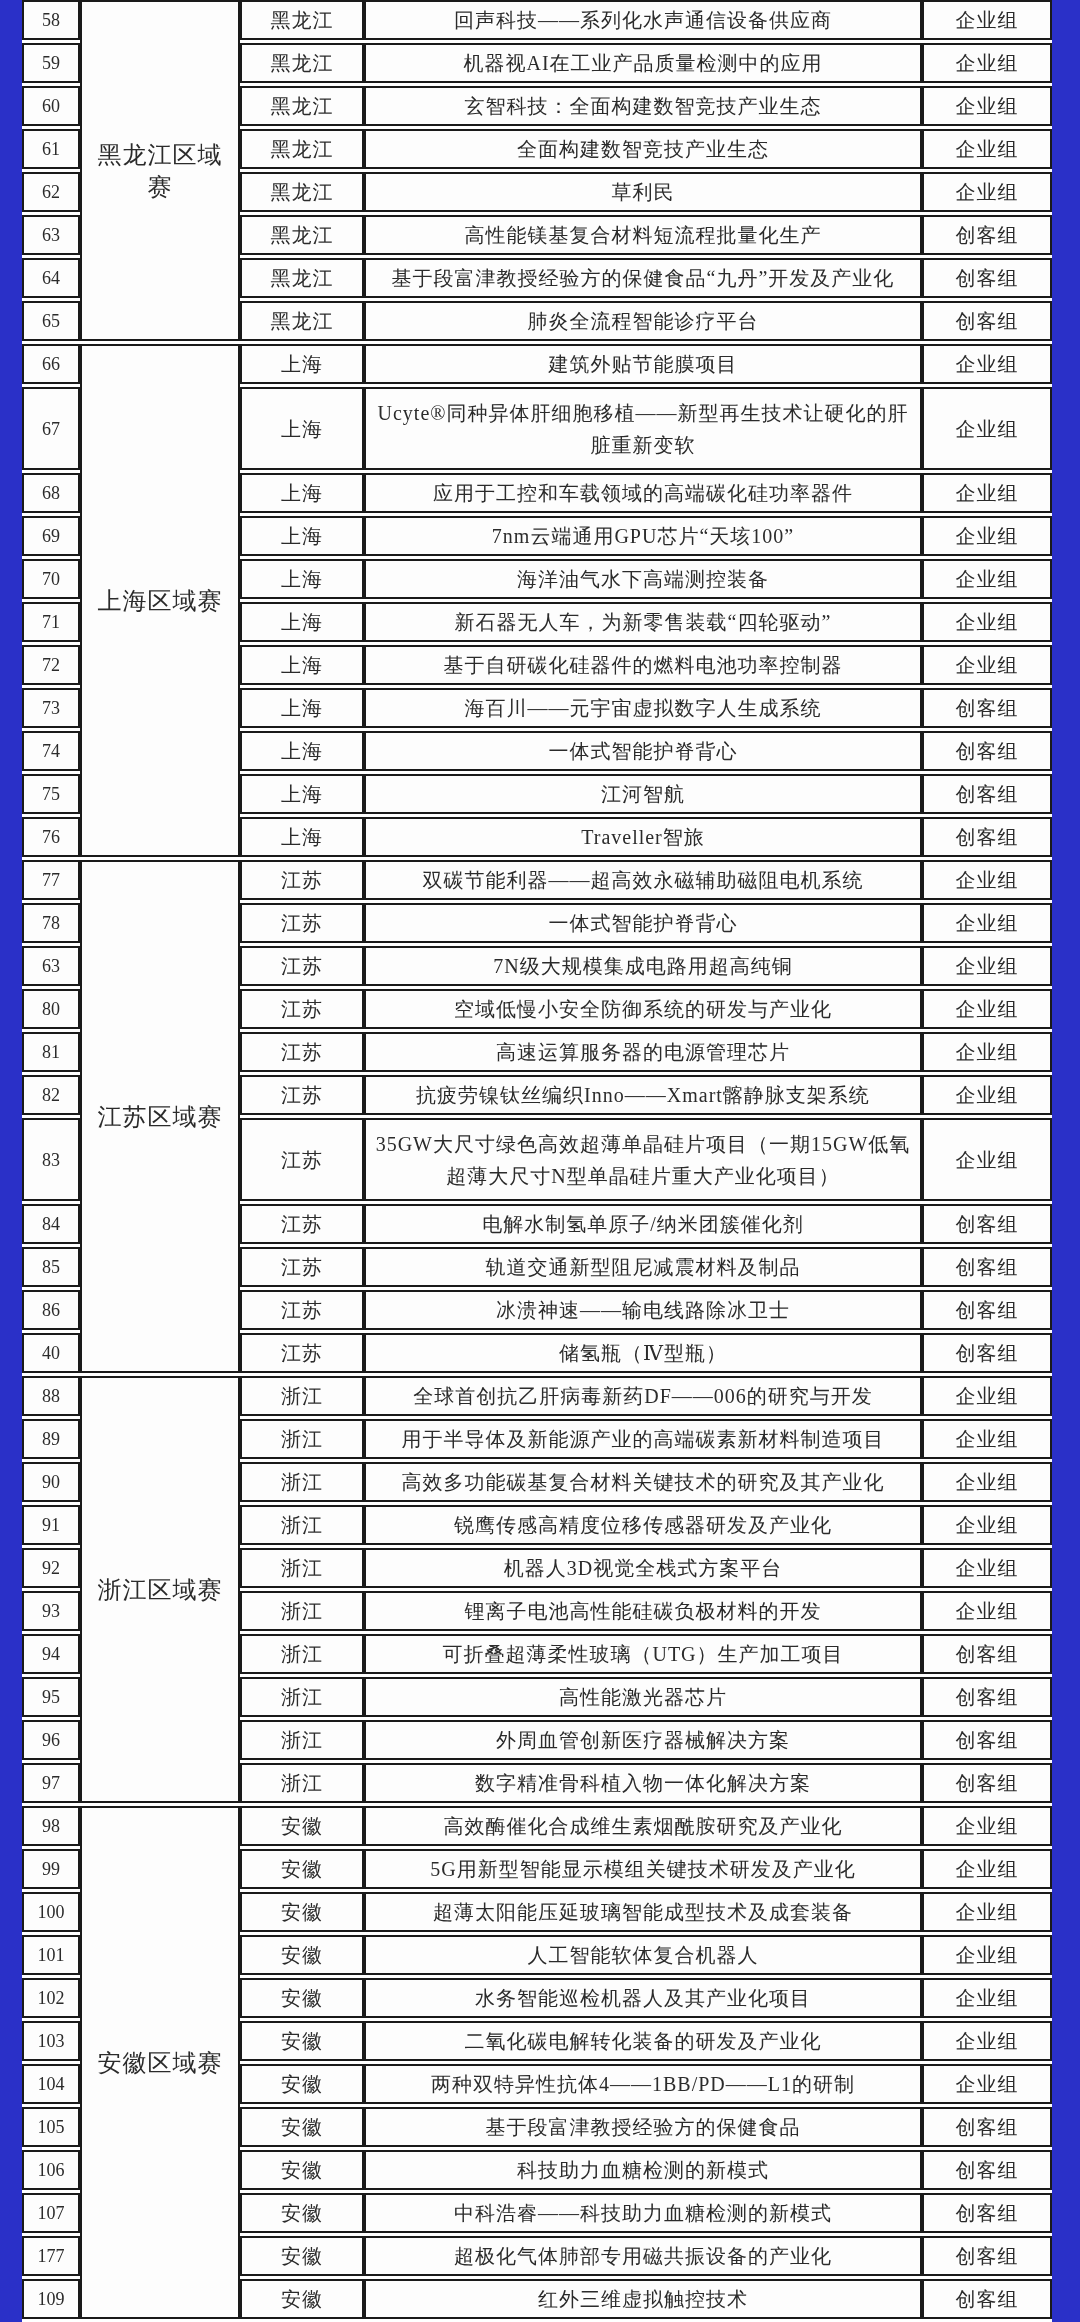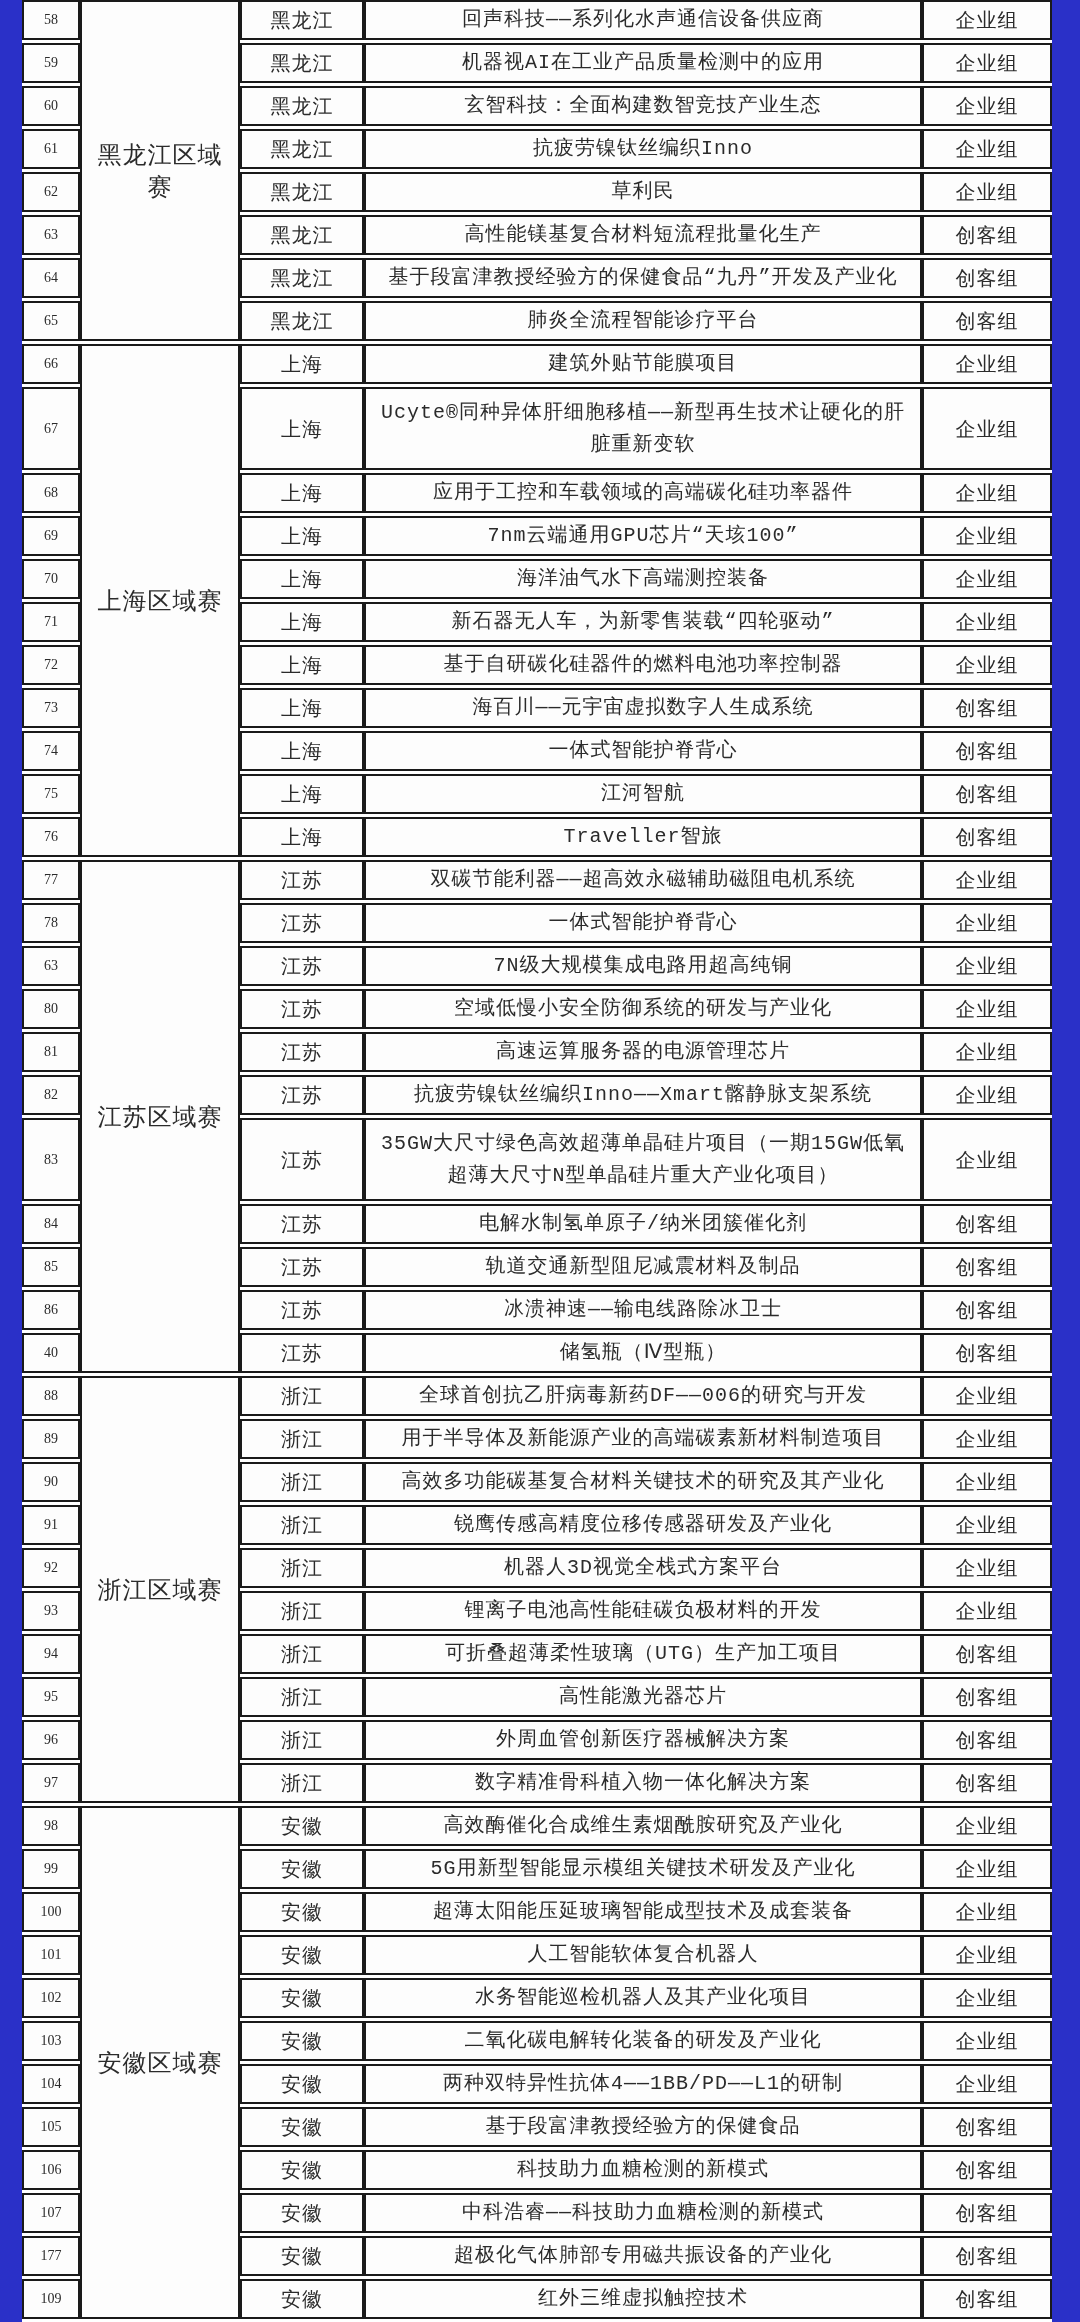--- a/index.html
+++ b/index.html
@@ -30,23 +30,23 @@
     color: #2b2b2b;
     font-size: 20px;
     line-height: 32px;
     padding: 0 6px;
     overflow: hidden;
     letter-spacing: 1px;
     word-break: break-all;
   }
   tr.h40 td { height: 40px; }
   tr.h83 td { height: 83px; }
-  td.num { font-size: 14px; letter-spacing: 0; }
+  td.num { font-size: 18px; letter-spacing: 0; }
   td.region { font-size: 24px; }
-  td.project { font-size: 20px; font-family: Liberation Mono, monospace; }
+  td.project { font-size: 20px; }
 </style>
 </head>
 <body>
 
 <div class="table-wrap">
   <table class="ranking">
     <colgroup>
       <col style="width:58px">
       <col style="width:160px">
       <col style="width:124px">
@@ -69,21 +69,21 @@
         </tr>
         <tr class="h40">
           <td class="num">60</td>
           <td class="province">黑龙江</td>
           <td class="project">玄智科技：全面构建数智竞技产业生态</td>
           <td class="group">企业组</td>
         </tr>
         <tr class="h40">
           <td class="num">61</td>
           <td class="province">黑龙江</td>
-          <td class="project">抗疲劳镍钛丝编织Inno</td>
+          <td class="project">全面构建数智竞技产业生态</td>
           <td class="group">企业组</td>
         </tr>
         <tr class="h40">
           <td class="num">62</td>
           <td class="province">黑龙江</td>
           <td class="project">草利民</td>
           <td class="group">企业组</td>
         </tr>
         <tr class="h40">
           <td class="num">63</td>

